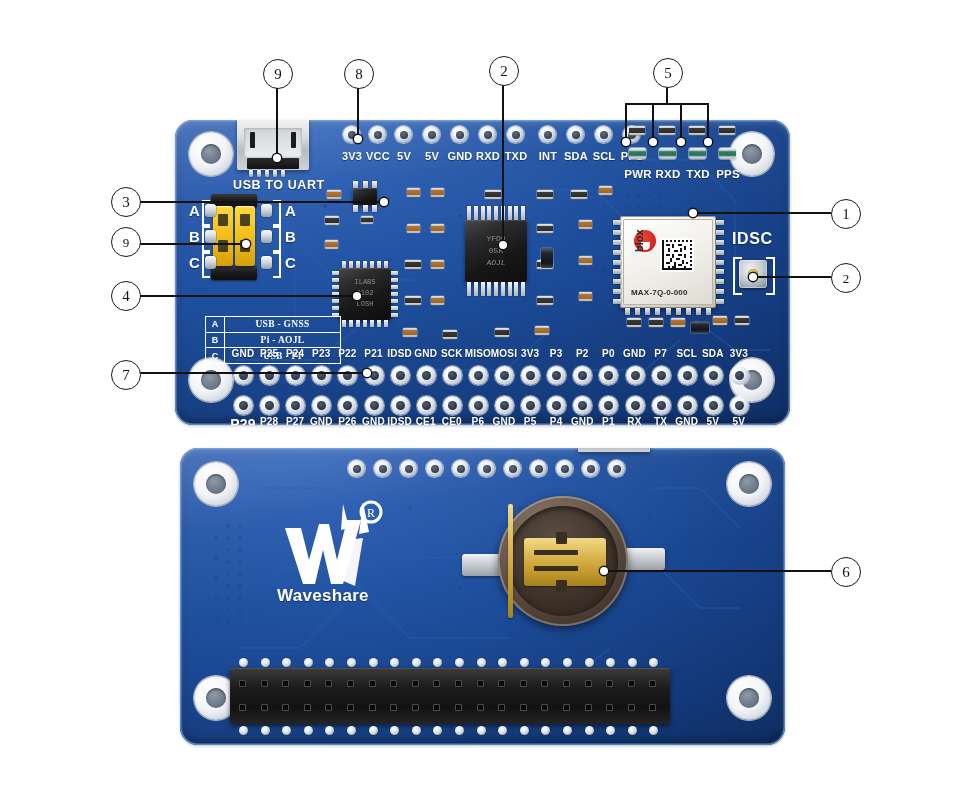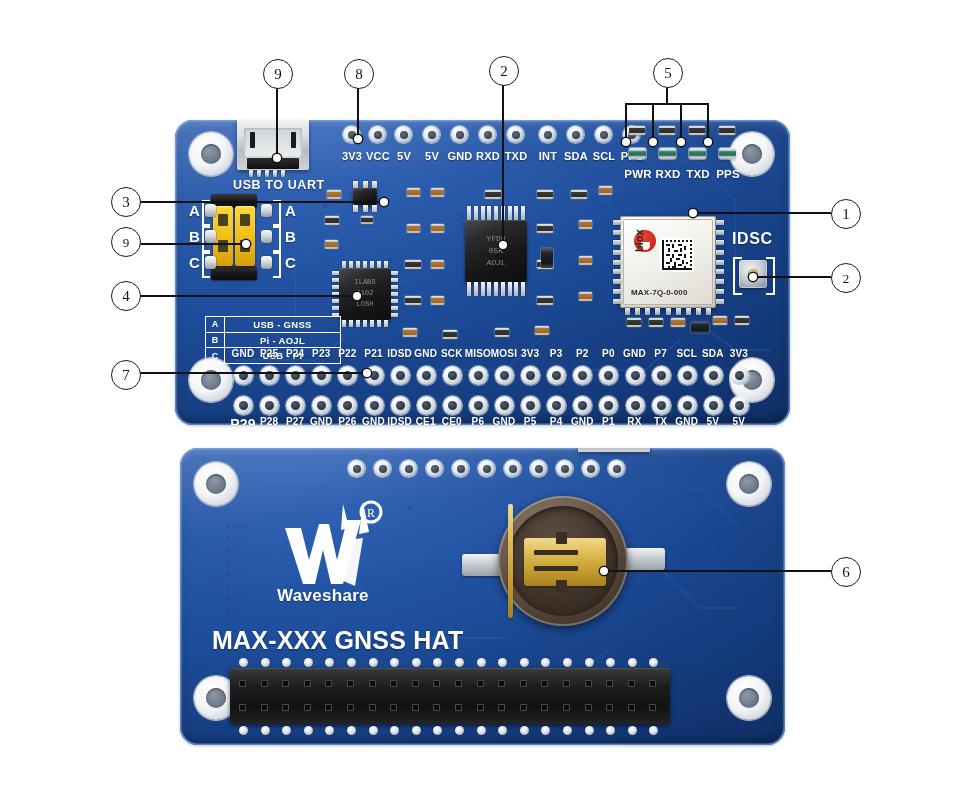--- a/index.html
+++ b/index.html
@@ -131,21 +131,21 @@
   .brk{position:absolute;border:2px solid #fff;}
   .brk.l{border-right:none;}
   .brk.r{border-left:none;}
 
   
   .legend{position:absolute;border:1.6px solid #fff;display:flex;flex-direction:column;}
   .legend .row{display:flex;flex:1;border-bottom:1.6px solid #fff;}
   .legend .row:last-child{border-bottom:none;}
   .legend .k{width:18px;border-right:1.6px solid #fff;display:flex;align-items:center;justify-content:center;
     color:#fff;font-weight:bold;font-size:9px;}
-  .legend .v{flex:1;display:flex;align-items:center;justify-content:center;color:#fff;font-weight:bold;font-size:9.5px;letter-spacing:.3px;}
+  .legend .v{flex:1;display:flex;align-items:center;justify-content:center;color:#fff;font-weight:bold;font-size:9.5px;letter-spacing:.3px;font-family:Liberation Serif, serif;}
 
   
   .ublox{
     position:absolute;border-radius:3px;
     background:linear-gradient(160deg,#fbfbf9 0%,#eceae4 40%,#d9d6cd 75%,#c6c2b7 100%);
     box-shadow:0 2px 5px rgba(0,0,0,.45), inset 0 0 0 1px #9a978c;
   }
   .ublox .shield{
     position:absolute;inset:3px;border-radius:2px;
     background:linear-gradient(155deg,#ffffff 0%,#f2f1ec 45%,#dedbd2 100%);
@@ -767,21 +767,20 @@
         <path d="M68,6 L74,30 L66,32 Z"></path>
         <path d="M88,4 L94,34 L84,36 Z"></path>
         <path d="M72,42 L88,40 L80,88 L66,82 Z" opacity=".95"></path>
       </g>
       <g fill="none" stroke="#ffffff" stroke-width="3">
         <circle cx="96" cy="14" r="10"></circle>
       </g>
       <text x="96" y="19" font-size="12" fill="#ffffff" text-anchor="middle" font-family="Liberation Serif, serif">R</text>
     </svg>
     <div class="wsname" style="left:97px;top:138px;font-size:17px;letter-spacing:.3px;text-shadow:0 1px 1px rgba(0,0,0,.45);">Waveshare</div>
-    <div class="wsname" style="left:32px;top:178px;font-size:25px;letter-spacing:.2px;text-shadow:0 1px 2px rgba(0,0,0,.45);">MAX-XXX GNSS HAT</div>
 
     <div class="battTab" style="left:282px;top:106px;width:46px;height:22px;"></div>
     <div class="battTab" style="left:443px;top:100px;width:42px;height:22px;"></div>
     <div class="batt" style="left:318px;top:48px;width:130px;height:130px;">
       <div class="inner"></div>
       <div class="gold" style="left:26px;top:42px;width:82px;height:48px;"></div>
       <div class="gslot" style="left:36px;top:54px;width:44px;height:5px;"></div>
       <div class="gslot" style="left:36px;top:70px;width:44px;height:5px;"></div>
       <div class="gslot" style="left:58px;top:36px;width:11px;height:12px;"></div>
       <div class="gslot" style="left:58px;top:84px;width:11px;height:12px;"></div>

